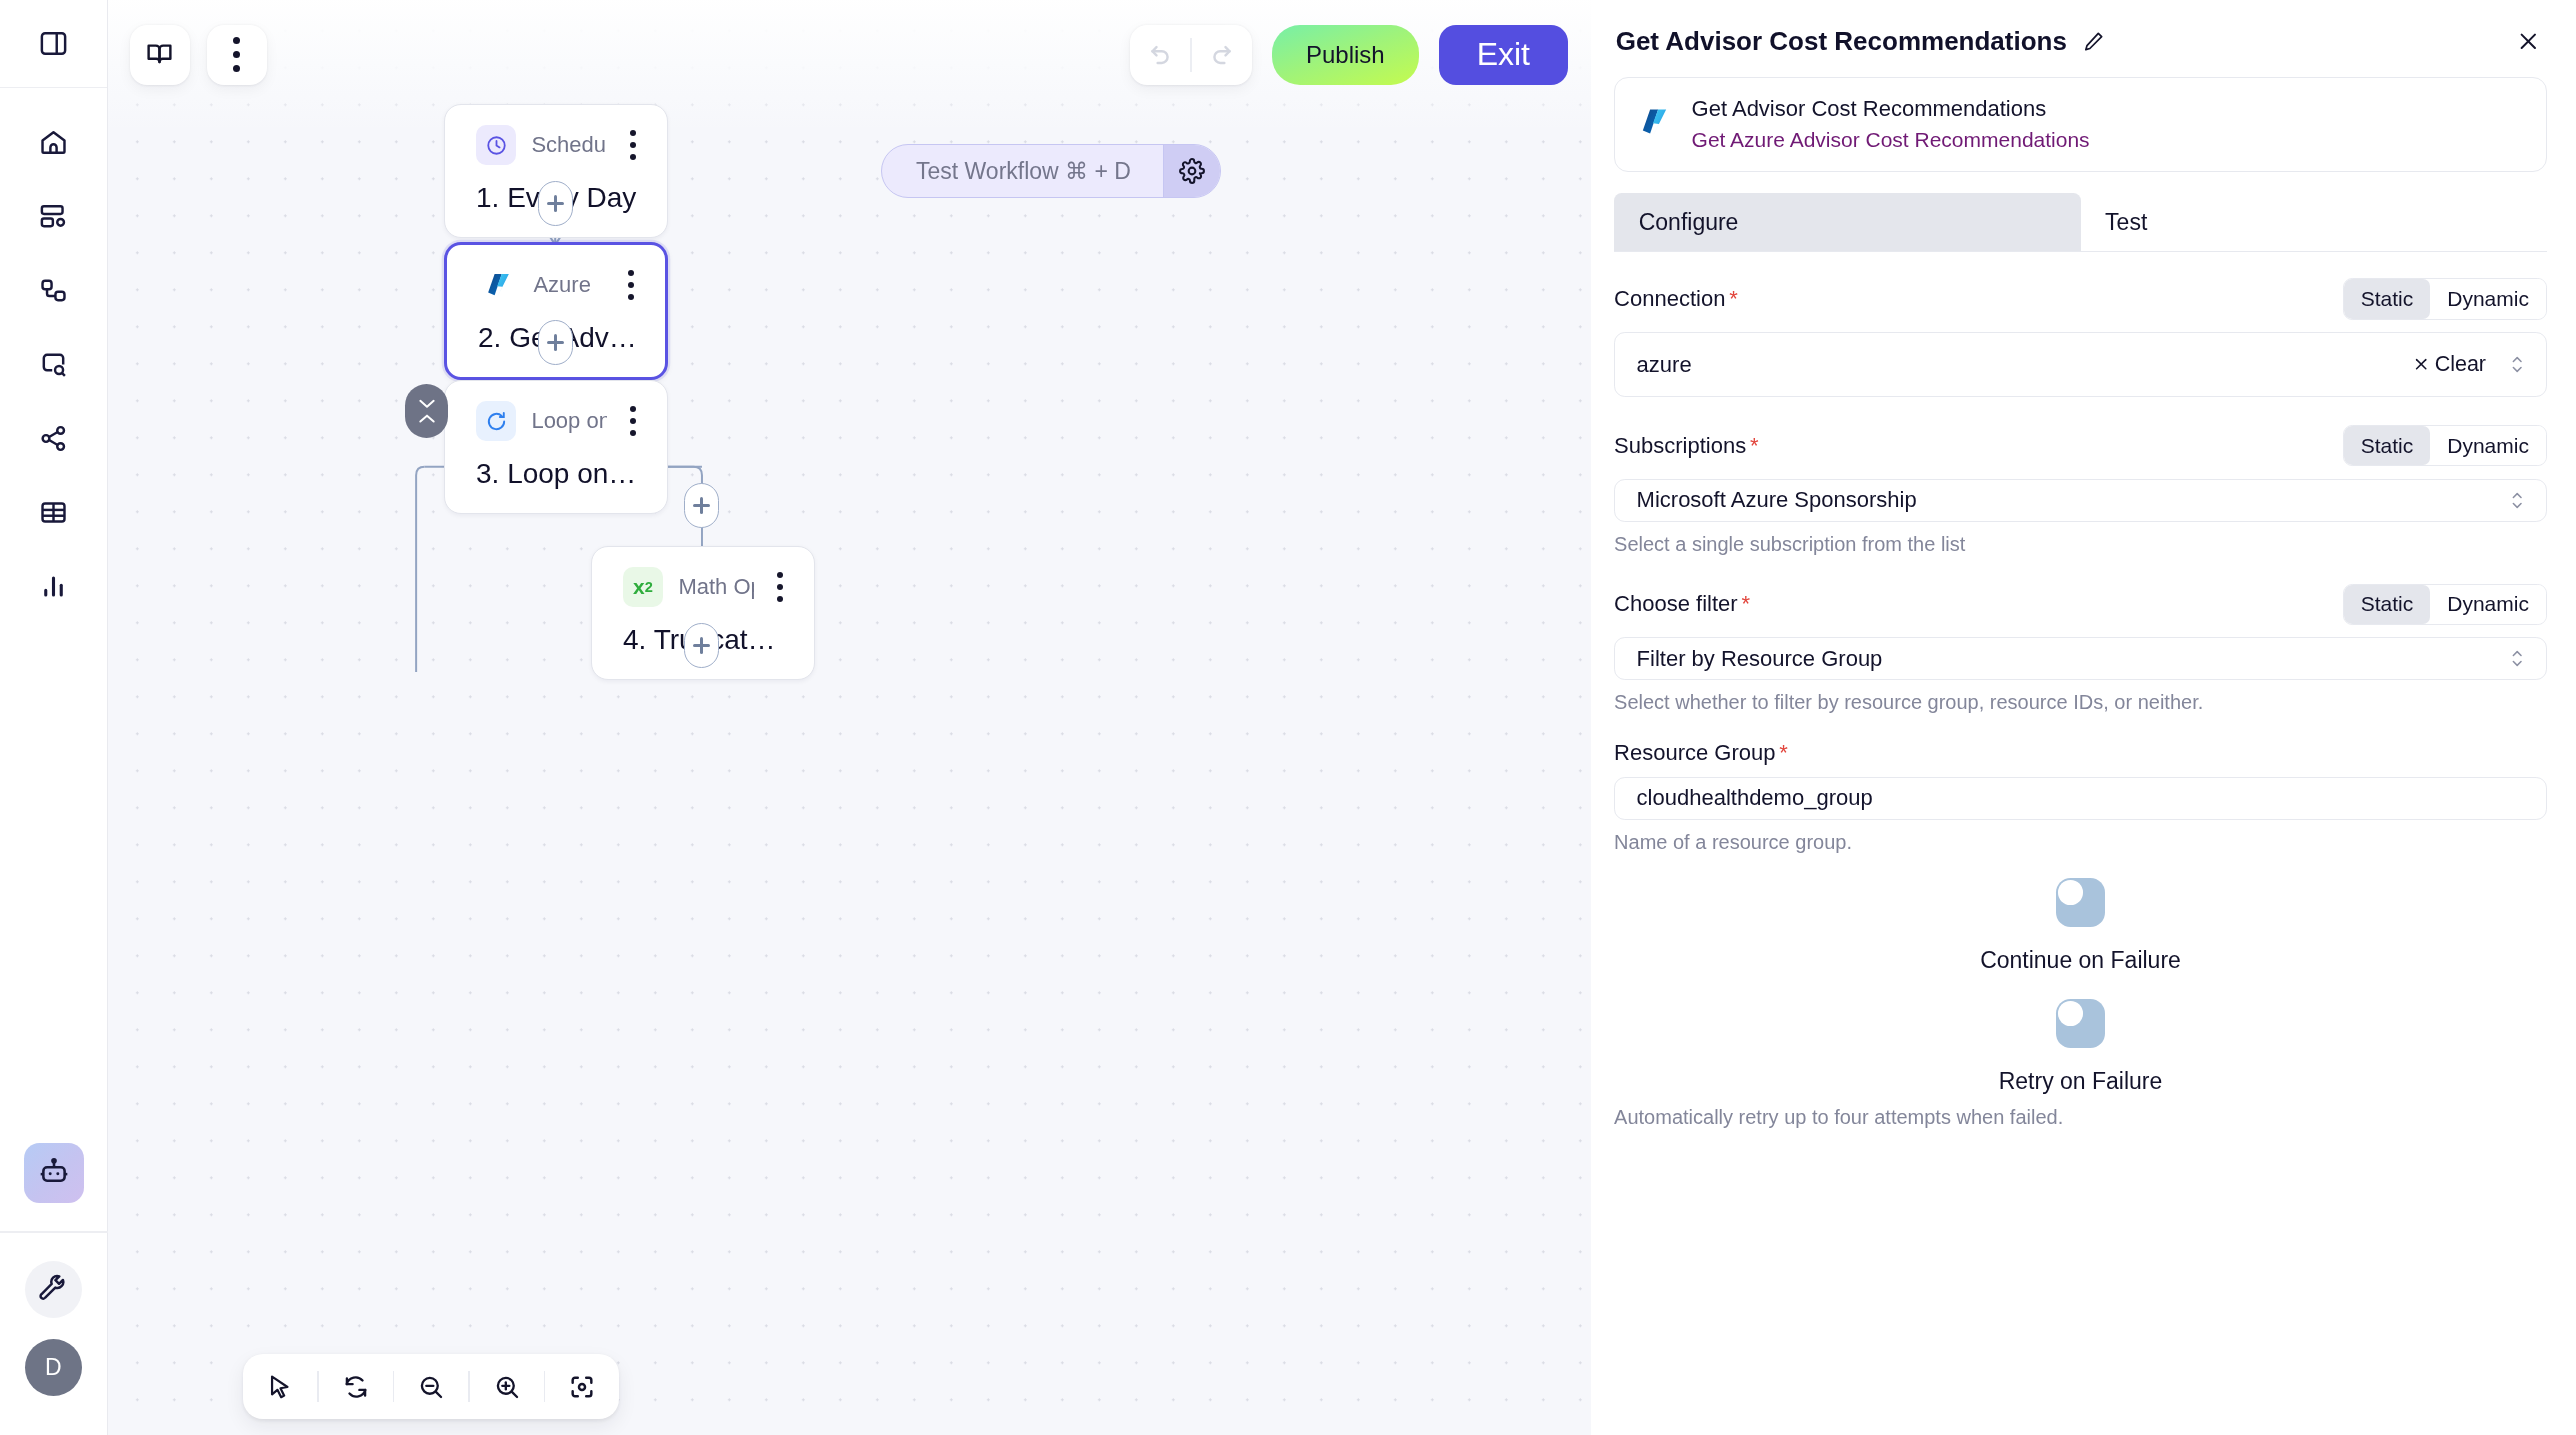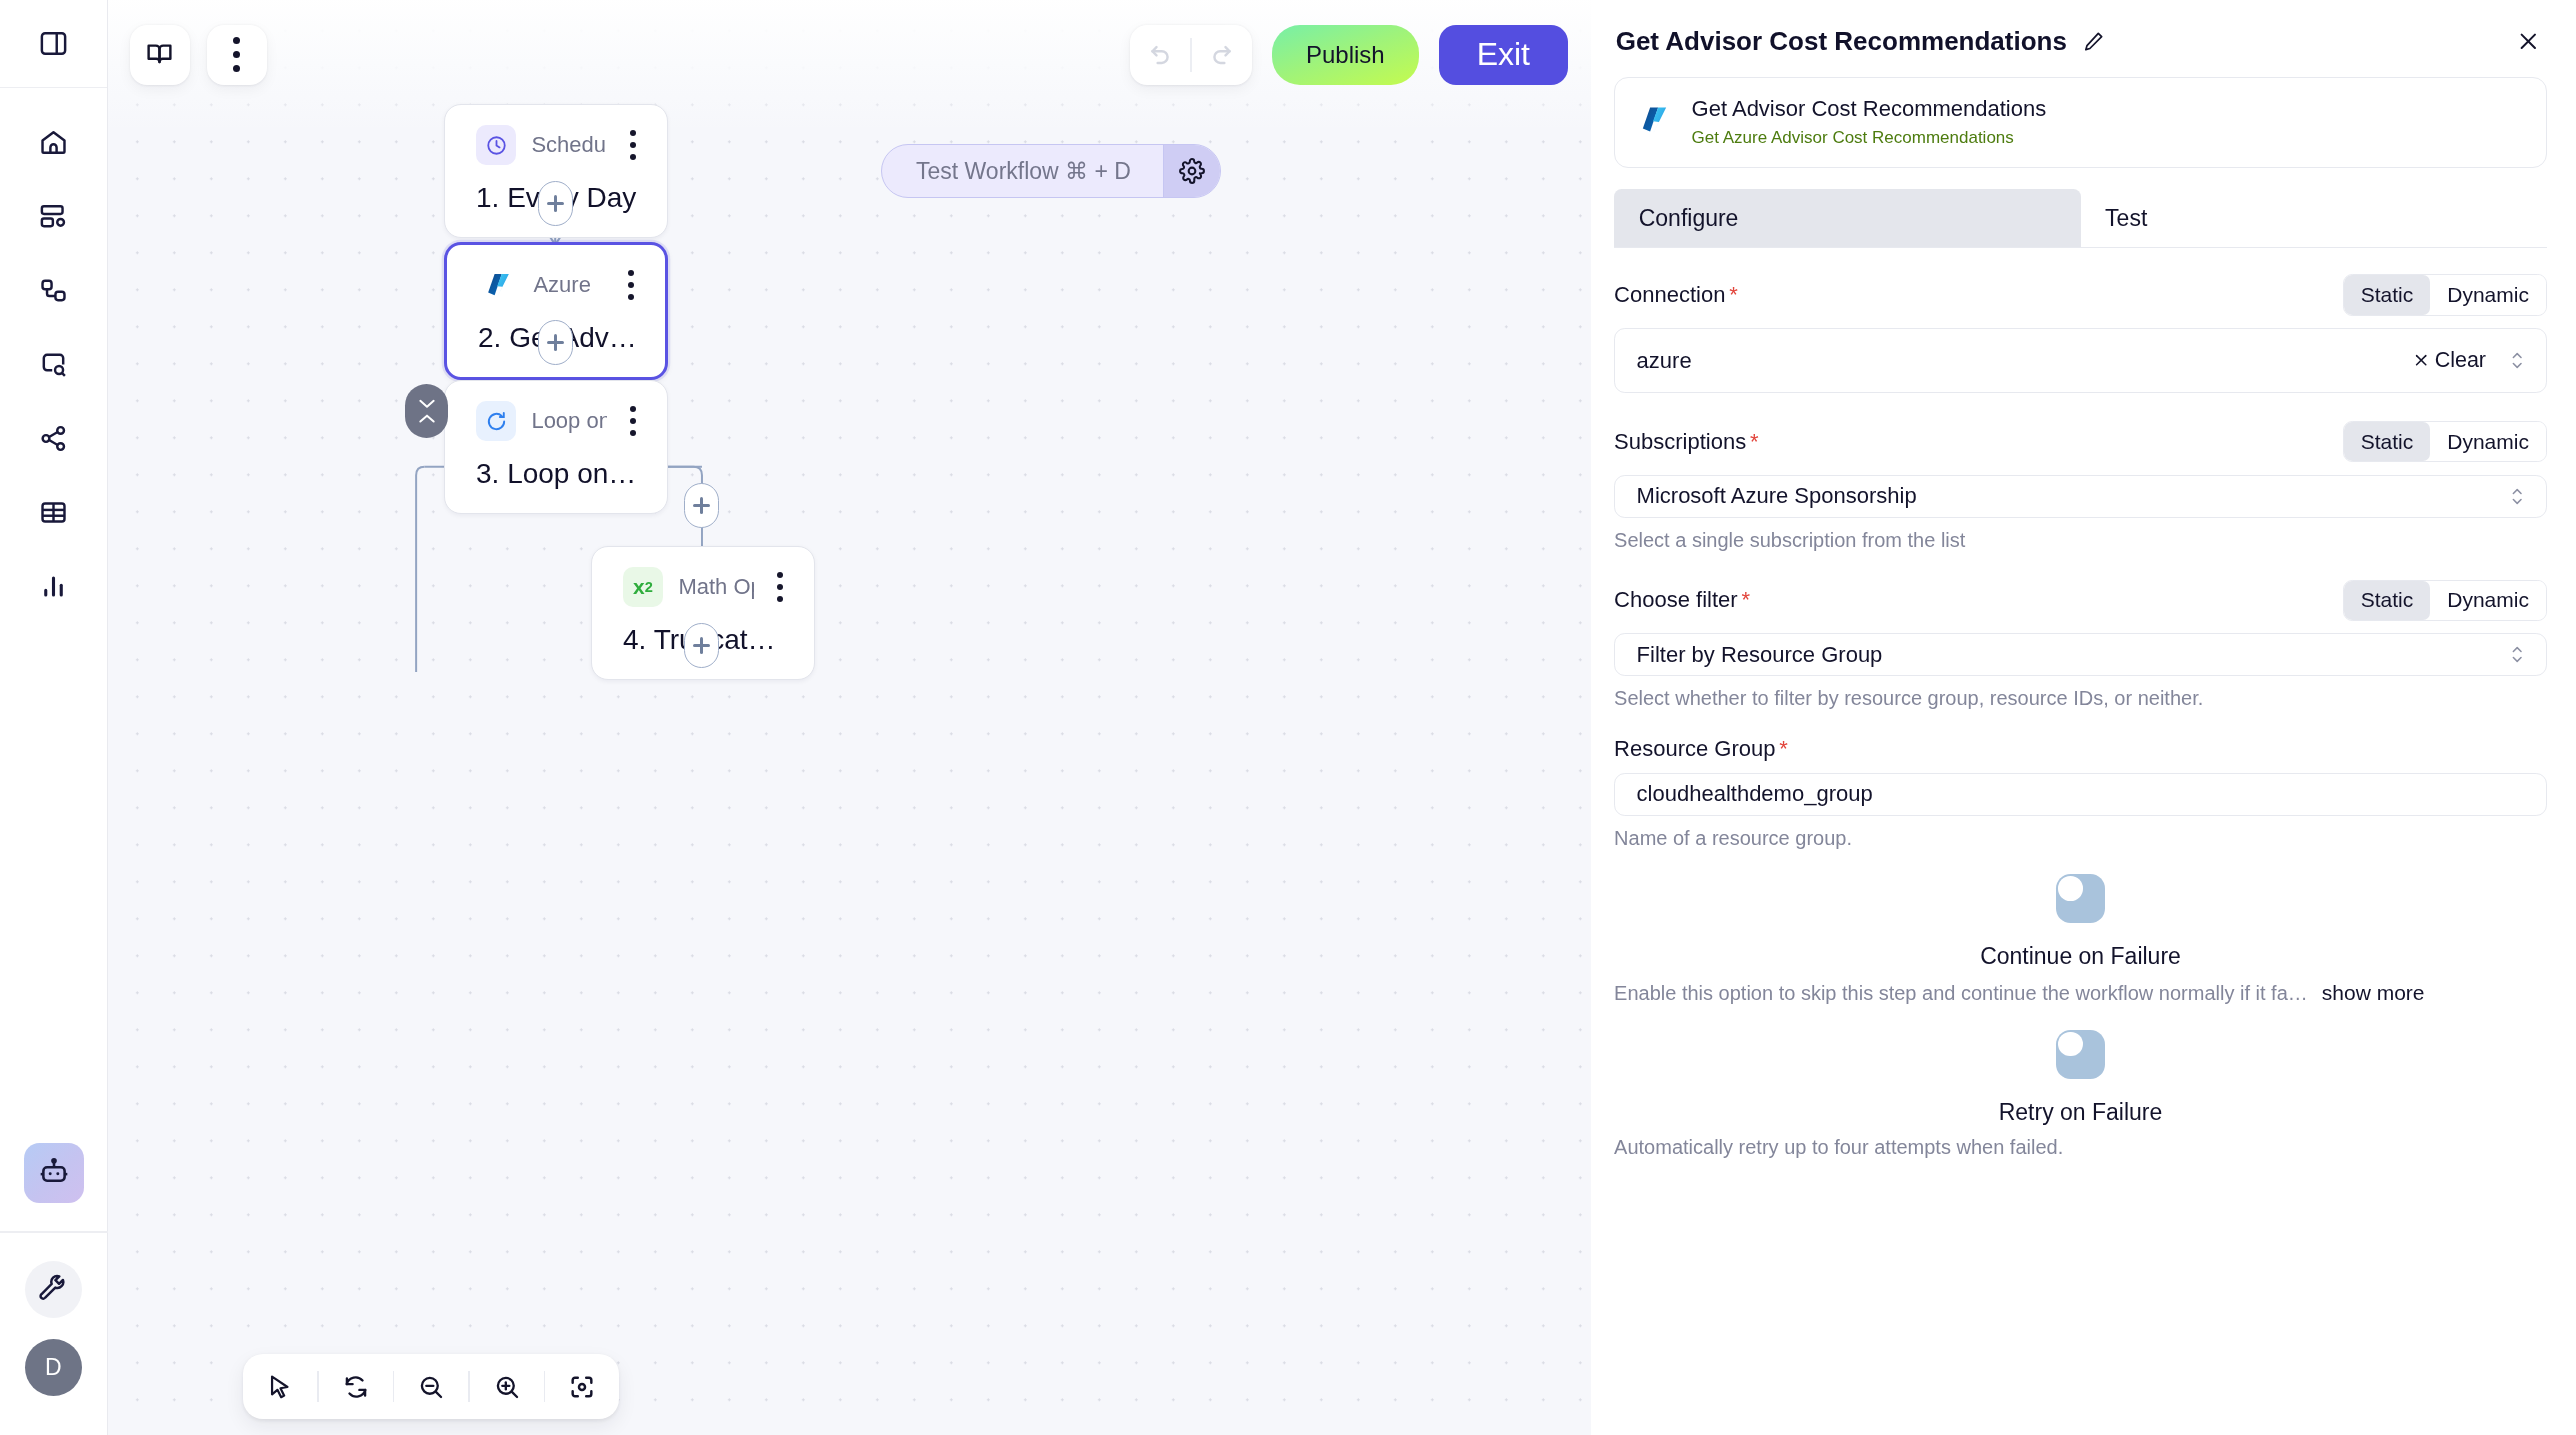--- a/index.html
+++ b/index.html
@@ -183,21 +183,21 @@
   .panel-title { font-size: 26px; color: #11112a; font-weight: bold; }
   .panel-edit { cursor: pointer; display: flex; align-items: center; }
   .panel-close { margin-left: auto; cursor: pointer; display: flex; align-items: center; padding: 3.1px 4.6px; }
 
   .op-card {
     margin: 0 6.1px; border: 1.5px solid #e7e9ef; border-radius: 14px;
     padding: 18.4px 21.5px; display: flex; align-items: center; gap: 20px;
   }
   .op-texts { display: flex; flex-direction: column; gap: 6.1px; }
   .op-name { font-size: 22px; color: #13132b; }
-  .op-desc { font-size: 17px; color: #4d7c0f; }
+  .op-desc { font-size: 21px; color: #701a75; }
 
   .tabs {
     display: flex; margin: 21.5px 6.1px 0 6.1px;
     border-bottom: 1.5px solid #e7e9ef;
   }
   .tab {
     flex: 1 1 50%; height: 58px; display: flex; align-items: center;
     padding-left: 24.6px; font-size: 23px; color: #13132b; cursor: pointer;
     background: #fff; border-radius: 7.7px 7.7px 0 0;
   }
@@ -674,24 +674,20 @@
         </div>
         <div class="helper">Name of a resource group.</div>
       </div>
 
       <div class="toggle-row">
         <span class="toggle">
             <span class="knob"></span>
           </span>
         <span class="toggle-label">Continue on Failure</span>
       </div>
-      <div class="helper-inline">
-        <span class="helper" style="margin-top:0;">Enable this option to skip this step and continue the workflow normally if it fa…</span>
-        <span class="show-more">show more</span>
-      </div>
 
       <div class="toggle-row">
         <span class="toggle">
             <span class="knob"></span>
           </span>
         <span class="toggle-label">Retry on Failure</span>
       </div>
       <div class="helper">Automatically retry up to four attempts when failed.</div>
 
     </div>

